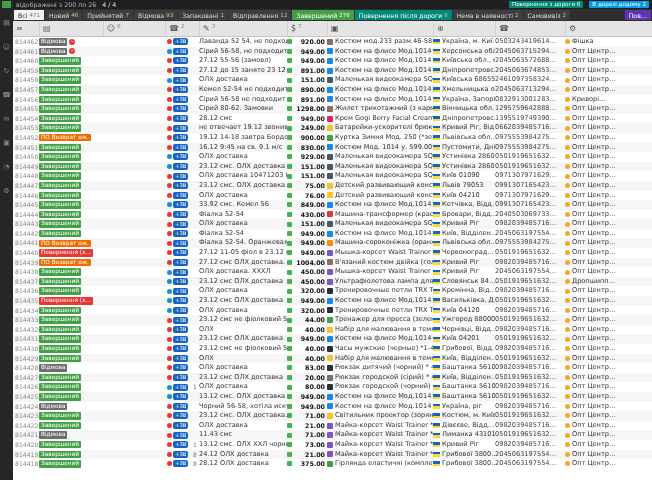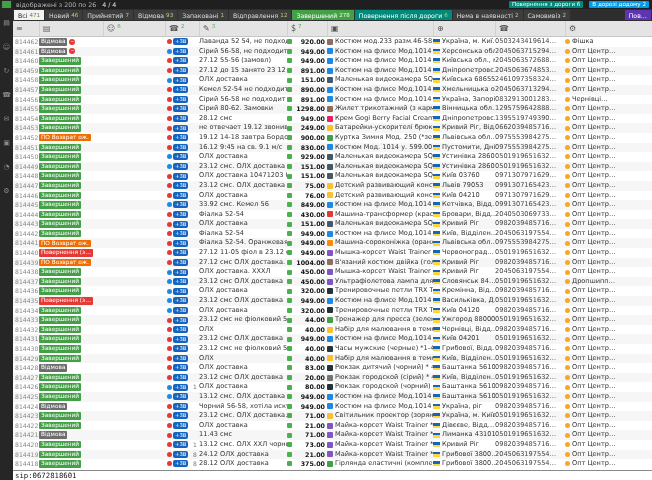--- a/index.html
+++ b/index.html
@@ -431,21 +431,21 @@
     <div class="c c-reg">
       <span class="flag">
               <span class="b" style="display:block"></span>
               <span class="y" style="display:block"></span>
             </span>
       <span>Україна, Запорі…</span>
     </div>
     <div class="c c-phone">0832913001283…</div>
     <div class="c c-src">
       <span class="sic"></span>
-      <span>Чернівці…</span>
+      <span>Криворі…</span>
     </div>
   </div>
         <div class="row">
     <div class="c c-id">814455</div>
     <div class="c c-st">
       <span class="badge" style="background: rgb(67, 160, 71);">Завершений</span>
 
     </div>
     <div class="c c-name"></div>
     <div class="c c-pi">
@@ -714,21 +714,21 @@
     <div class="c c-price">151.00</div>
     <div class="c c-prod">
       <span class="pic" style="background: rgb(69, 90, 100);"></span>
       <span>Маленькая видеокамера SQ8 *…</span>
     </div>
     <div class="c c-reg">
       <span class="flag">
               <span class="b" style="display:block"></span>
               <span class="y" style="display:block"></span>
             </span>
-      <span>Київ 03760</span>
+      <span>Київ 01090</span>
     </div>
     <div class="c c-phone">0971307971629…</div>
     <div class="c c-src">
       <span class="sic"></span>
       <span>Опт Центр…</span>
     </div>
   </div>
         <div class="row">
     <div class="c c-id">814447</div>
     <div class="c c-st">
@@ -1614,21 +1614,21 @@
     <div class="c c-price">71.00</div>
     <div class="c c-prod">
       <span class="pic" style="background: rgb(251, 192, 45);"></span>
       <span>Світильник проектор (зоряне…</span>
     </div>
     <div class="c c-reg">
       <span class="flag">
               <span class="b" style="display:block"></span>
               <span class="y" style="display:block"></span>
             </span>
-      <span>Україна, м. Київ</span>
+      <span>Костюм, м. Київ</span>
     </div>
     <div class="c c-phone">0501919651632…</div>
     <div class="c c-src">
       <span class="sic"></span>
       <span>Опт Центр…</span>
     </div>
   </div>
         <div class="row">
     <div class="c c-id">814422</div>
     <div class="c c-st">
@@ -1804,17 +1804,14 @@
       <span>Грибової 3800…</span>
     </div>
     <div class="c c-phone">2045063197554…</div>
     <div class="c c-src">
       <span class="sic"></span>
       <span>Опт Центр…</span>
     </div>
   </div>
       </div>
 
-    <div id="footer">
-      <span>sip:0672818601</span>
-    </div>
   </div>
 </div>
 
 </body></html>

